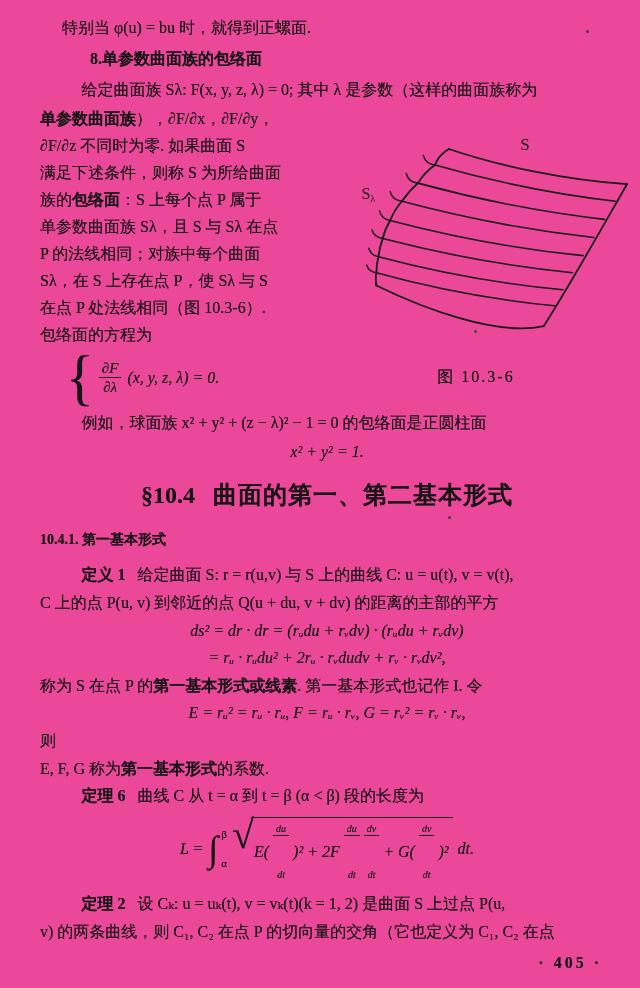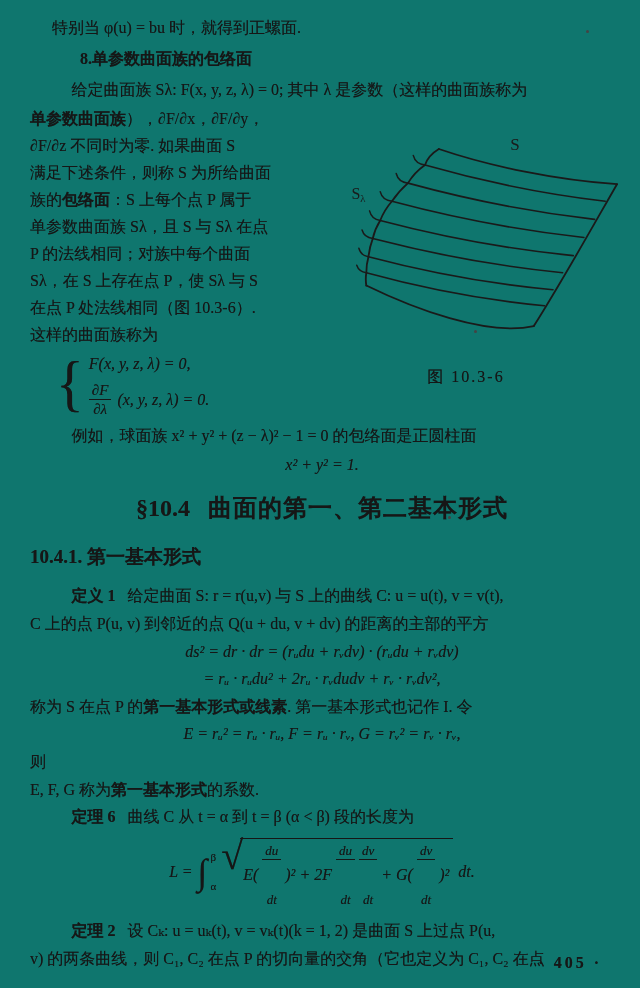--- a/index.html
+++ b/index.html
@@ -1,20 +1,20 @@
 <!DOCTYPE html>
 <html><head>
 <meta charset="utf-8">
 <style>
   html,body{margin:0;padding:0;background:#e8e6e0;}
   .page{
-    width:640px;height:988px;margin:0 auto;background:#0f766e;
+    width:640px;height:988px;margin:0 auto;background:#ec4899;
     font-family:"Liberation Serif","DejaVu Serif",serif;
     color:#161616;position:relative;box-sizing:border-box;
-    padding:14px 26px 0 30px;font-size:16px;overflow:hidden;
+    padding:14px 26px 0 40px;font-size:16px;overflow:hidden;
     text-shadow:0 0 .4px rgba(20,20,20,.55);
   }
   .t{line-height:27px;}
   .bold{font-weight:700;}
   .math{font-style:italic;}
   .indent{text-indent:2.6em;}
   .center{text-align:center;}
   .lbl{font-weight:700;margin-right:12px;}
   
   .l1{margin:0 0 4px 22px;}
@@ -32,32 +32,32 @@
   .eqs{display:flex;flex-direction:column;gap:4px;}
   .frac{display:inline-flex;flex-direction:column;text-align:center;vertical-align:middle;line-height:1.1;font-size:15px;}
   .frac .num{border-bottom:1.3px solid #161616;padding:0 3px 1px;display:block;}
   .frac .den{padding:1px 3px 0;display:block;}
   .eqrow{display:inline-flex;align-items:center;gap:6px;}
   
   .example{margin-top:4px;}
   .ex2{margin-top:2px;}
   .h2{margin-top:14px;text-align:center;font-size:24px;font-weight:700;letter-spacing:1px;}
   .h2 .no{margin-right:18px;letter-spacing:0;}
-  .h3{margin-top:20px;font-size:19px;font-weight:700;}
+  .h3{margin-top:20px;font-size:14px;font-weight:700;}
   .def1{margin-top:12px;line-height:28px;}
   .eqline{line-height:26px;margin:1px 0;}
   .then{line-height:28px;}
   
   .formula{display:flex;justify-content:center;align-items:center;gap:5px;margin:8px 0 10px;font-style:italic;}
   .bigint{font-size:36px;line-height:1;font-style:normal;}
   .limits{display:inline-flex;flex-direction:column;justify-content:space-between;height:40px;font-size:11px;line-height:1;margin-left:-2px;font-style:normal;}
   .sqrt{display:inline-flex;align-items:flex-start;}
   .rad{font-size:40px;line-height:.9;font-style:normal;margin-right:-3px;}
   .sqc{border-top:1.6px solid #161616;padding:5px 4px 0 3px;display:inline-flex;align-items:center;gap:4px;}
-  .sqc .frac{font-size:13px;gap:32px;}
+  .sqc .frac{font-size:10px;gap:32px;}
   .thm2 .t{line-height:28px;}
   .pagenum{position:absolute;right:38px;bottom:16px;font-weight:700;letter-spacing:3px;margin-left:40px;}
   .speck{position:absolute;background:#444;border-radius:50%;}
   svg text{font-family:"Liberation Serif","DejaVu Serif",serif;text-shadow:none;}
 </style>
 </head>
 <body>
 
 <div class="page">
 
@@ -68,26 +68,25 @@
   <div class="twocol">
     <div class="leftcol">
       <div class="t"><span class="bold">单参数曲面族</span><span>），∂F/∂x，∂F/∂y，</span></div>
       <div class="t">∂F/∂z 不同时为零.  如果曲面 S</div>
       <div class="t">满足下述条件，则称 S 为所给曲面</div>
       <div class="t"><span>族的</span><span class="bold">包络面</span><span>：S 上每个点 P 属于</span></div>
       <div class="t">单参数曲面族 Sλ，且 S 与 Sλ 在点</div>
       <div class="t">P 的法线相同；对族中每个曲面</div>
       <div class="t">Sλ，在 S 上存在点 P，使 Sλ 与 S</div>
       <div class="t">在点 P 处法线相同（图 10.3-6）.</div>
-      <div class="t">这样的曲面族称为</div>
+      <div class="t">包络面的方程为</div>
 
       <div class="eq-system">
         <span class="brace">{</span>
         <span class="eqs">
-          <span class="math">F(x, y, z, λ) = 0,</span>
           <span class="eqrow math">
             <span class="frac">
               <span class="num">∂F</span>
               <span class="den">∂λ</span>
             </span>
             <span>(x, y, z, λ) = 0.</span>
           </span>
         </span>
       </div>
     </div>

